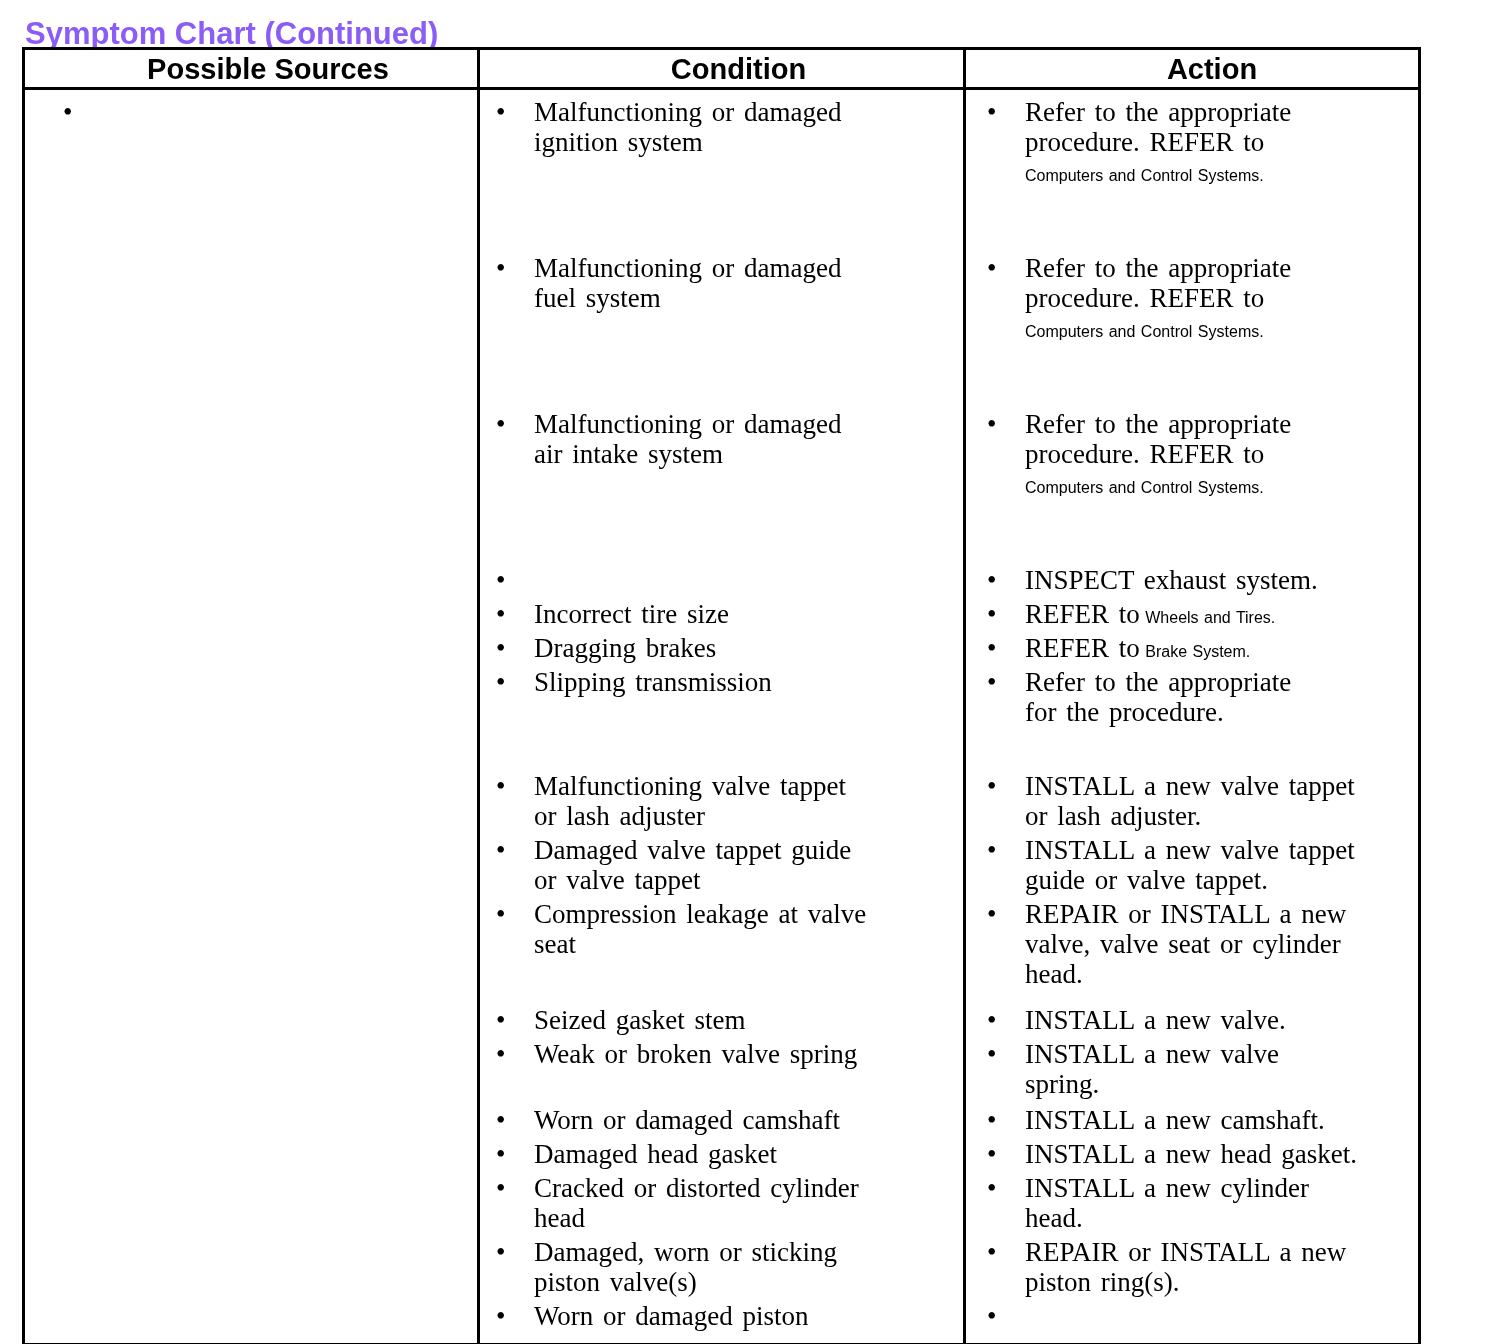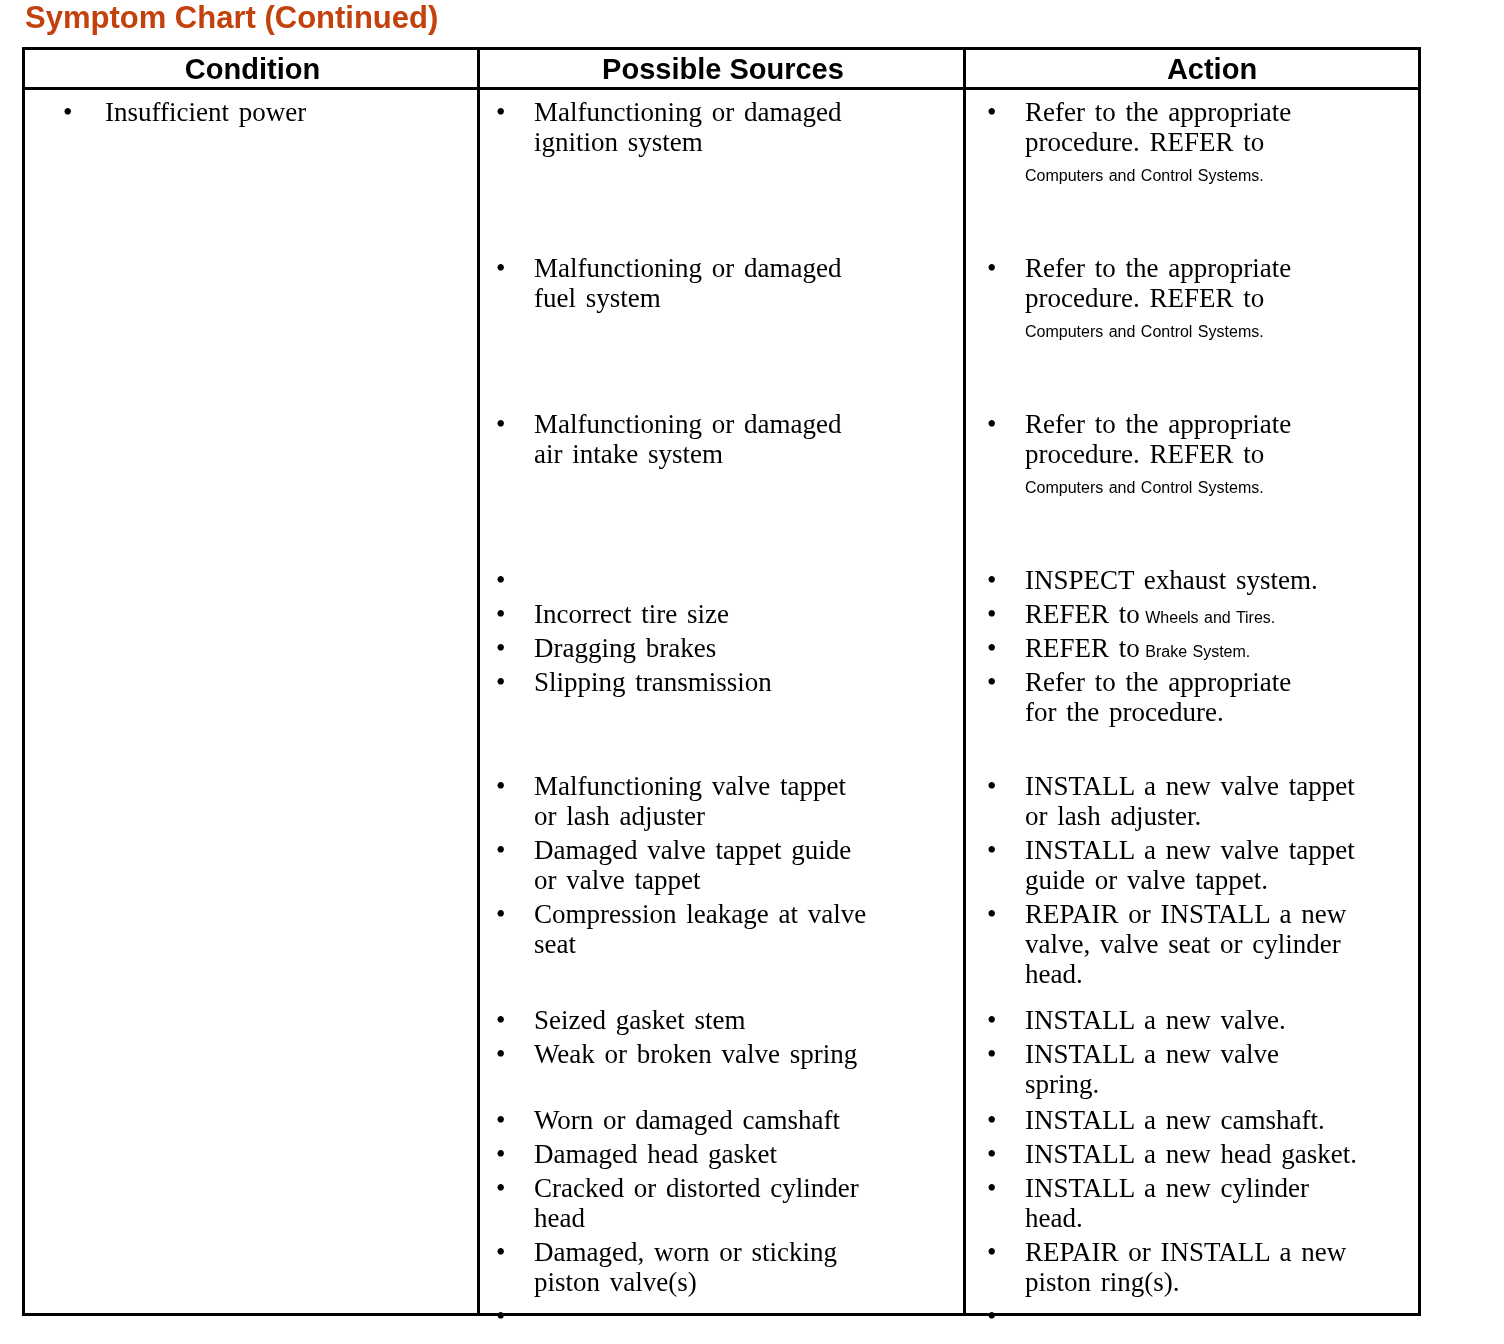--- a/index.html
+++ b/index.html
@@ -5,24 +5,24 @@
   * { margin:0; padding:0; box-sizing:border-box; }
   html,body { background:#ffffff; }
   body {
     width:1504px; height:1344px; overflow:hidden;
     font-family:"Liberation Serif", serif;
     color:#000;
   }
   .page { position:relative; width:1504px; height:1344px; background:#fff; }
 
   .doc-title {
-    position:absolute; left:25px; top:0;
+    position:absolute; left:25px; top:16px;
     font-family:"Liberation Sans", sans-serif;
     font-weight:bold; font-size:31px; letter-spacing:0px;
-    color:#c2410c;
+    color:#8b5cf6;
   }
 
   .symptom-table {
     position:absolute; left:22px; top:47px; width:1399px;
     border:3px solid #000; background:#fff;
   }
   
   .vline { position:absolute; top:0; bottom:0; width:3px; background:#000; }
   .vline-1 { left:452px; }
   .vline-2 { left:938px; }
@@ -79,30 +79,29 @@
 
 <div class="page">
 
   <div class="doc-title">Symptom Chart (Continued)</div>
 
   <div class="symptom-table">
     <div class="vline vline-1"></div>
     <div class="vline vline-2"></div>
 
     <div class="header-row">
+      <div class="header-cell hc-2">Possible Sources</div>
       <div class="header-cell hc-1">Condition</div>
-      <div class="header-cell hc-2">Possible Sources</div>
       <div class="header-cell hc-3">Action</div>
     </div>
 
     <div class="body-row">
 
       <div class="cond-col">
         <span class="bullet">•</span>
-        <div class="txt">Insufficient power</div>
       </div>
 
       <div class="pairs-col">
 
         <div class="group g0">
           <div class="pair">
             <div class="pair-src">
               <span class="bullet">•</span>
               <div class="txt">Malfunctioning or damaged
 ignition system</div>
@@ -296,20 +295,21 @@
             </div>
             <div class="pair-act">
               <span class="bullet">•</span>
               <div class="txt"><span>REPAIR or INSTALL a new
 piston ring(s).</span><span class="ref"></span></div>
             </div>
           </div>
           <div class="pair">
             <div class="pair-src">
               <span class="bullet">•</span>
+              <div class="txt">Worn or damaged piston</div>
             </div>
             <div class="pair-act">
               <span class="bullet">•</span>
             </div>
           </div>
         </div>
 
       </div>
     </div>
   </div>

